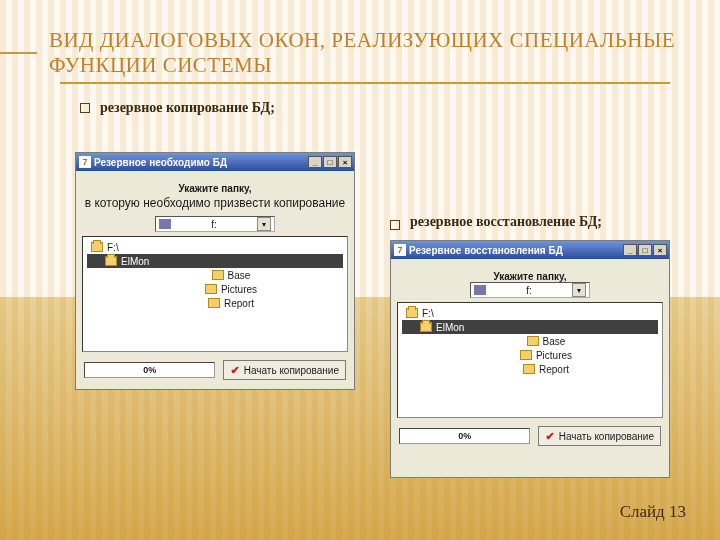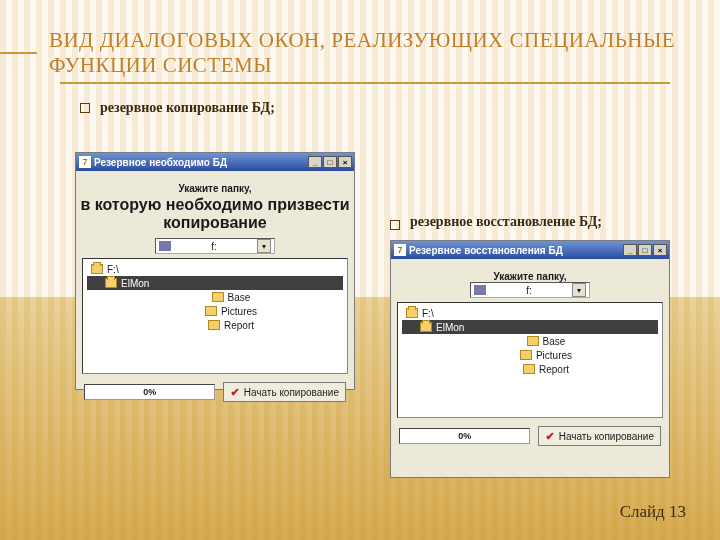--- a/index.html
+++ b/index.html
@@ -89,21 +89,21 @@
   .winbtns { display:flex; gap:1px; }
   .winbtn {
     width:14px; height:12px;
     background:#d9d5c5;
     border:1px solid #555;
     font-size:8px;
     display:flex; align-items:center; justify-content:center;
     color:#000;
   }
   .instr { text-align:center; font-weight:bold; padding:4px 4px 0 4px; font-size:10px;margin-top:8px; }
-  .instr-sub { text-align:center; font-weight:bold; padding:2px 4px 6px 4px; font-size:16px; }
+  .instr-sub { text-align:center; font-weight:normal; padding:2px 4px 6px 4px; font-size:12px; }
   .drive-row { display:flex; justify-content:center; padding:0 0 4px 0; }
   .drive {
     width:120px; height:16px; background:#fff;
     border:1px inset #aaa;
     display:flex; align-items:center; justify-content:space-between;
     padding:0 3px;
     font-size:10px;
   }
   .drive .dicon { width:12px;height:10px;background:#77a; }
   .drive .down { width:14px;height:14px;background:#e5e2d0;border:1px solid #888; display:flex;align-items:center;justify-content:center;font-size:8px; }

